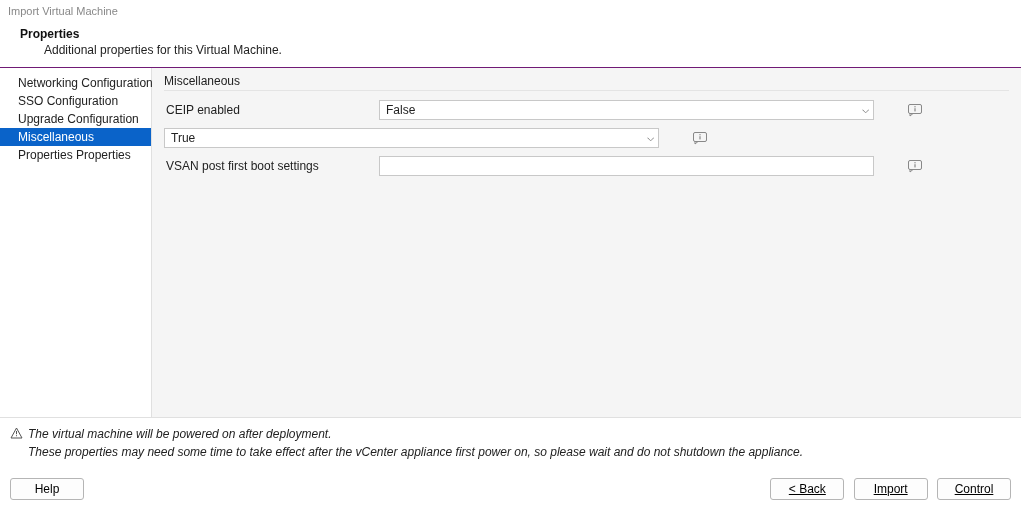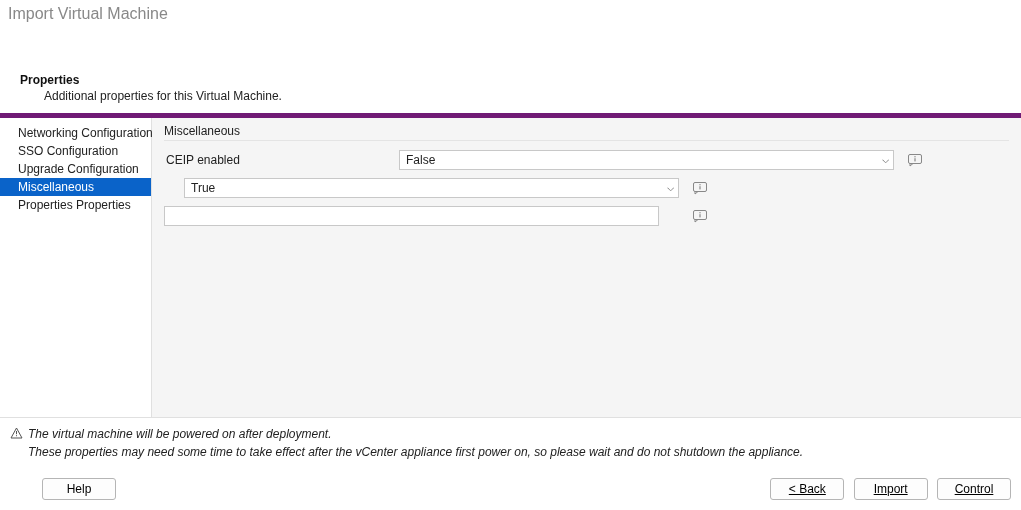--- a/index.html
+++ b/index.html
@@ -10,26 +10,25 @@
       color: #222;
       width: 1021px;
       height: 510px;
       overflow: hidden;
       display: flex;
       flex-direction: column;
     }
     .titlebar {
       padding: 5px 8px 4px 8px;
       color: #888;
-      font-size: 16px;
+      font-size: 11px;
     }
     .header {
       padding: 6px 20px 10px 20px;
-      border-bottom: 5px solid #701a75;
-      margin-top: 40px;
+      border-bottom: 1px solid #701a75;
     }
     .header-title {
       font-weight: 700;
       color: #111;
       margin-bottom: 2px;
     }
     .header-sub {
       padding-left: 24px;
       color: #222;
     }
@@ -87,21 +86,20 @@
       height: 20px;
       background: #ffffff;
       border: 1px solid #c8c8c8;
       font-family: inherit;
       font-size: 12px;
       display: flex;
       align-items: center;
       justify-content: space-between;
       padding: 0 4px 0 6px;
       cursor: default;
-      margin-left: 20px;
     }
     .chev {
       font-size: 9px;
       color: #555;
     }
     .textinput {
       width: 100%;
       height: 20px;
       background: #ffffff;
       border: 1px solid #c8c8c8;
@@ -136,21 +134,20 @@
       justify-content: center;
       margin-right: 4px;
       margin-top: 1px;
     }
     .note-indent { padding-left: 20px; }
     .buttonbar {
       display: flex;
       align-items: center;
       padding: 6px 10px 10px 10px;
       background: #ffffff;
-      margin-left: 32px;
     }
     .btn {
       min-width: 74px;
       height: 22px;
       background: #fdfdfd;
       border: 1px solid #b5b5b5;
       border-radius: 3px;
       font-family: inherit;
       font-size: 12px;
       cursor: default;
@@ -212,20 +209,21 @@
         <svg width="16" height="14" viewBox="0 0 16 14">
           <rect x="1.5" y="1.5" width="13" height="9" rx="1.5" fill="none" stroke="#888" stroke-width="1"></rect>
           <path d="M3 10.5 L3 13 L6 10.5" fill="none" stroke="#888" stroke-width="1"></path>
           <circle cx="8" cy="3.8" r="0.7" fill="#888"></circle>
           <rect x="7.4" y="5.2" width="1.2" height="3.2" fill="#888"></rect>
         </svg>
       </div>
     </div>
 
     <div class="form-row">
+      <div class="form-label">VSAN post first boot settings</div>
       <div class="form-field">
         <input type="text" class="textinput" value="" style="">
       </div>
       <div class="row-icon">
         <svg width="16" height="14" viewBox="0 0 16 14">
           <rect x="1.5" y="1.5" width="13" height="9" rx="1.5" fill="none" stroke="#888" stroke-width="1"></rect>
           <path d="M3 10.5 L3 13 L6 10.5" fill="none" stroke="#888" stroke-width="1"></path>
           <circle cx="8" cy="3.8" r="0.7" fill="#888"></circle>
           <rect x="7.4" y="5.2" width="1.2" height="3.2" fill="#888"></rect>
         </svg>

